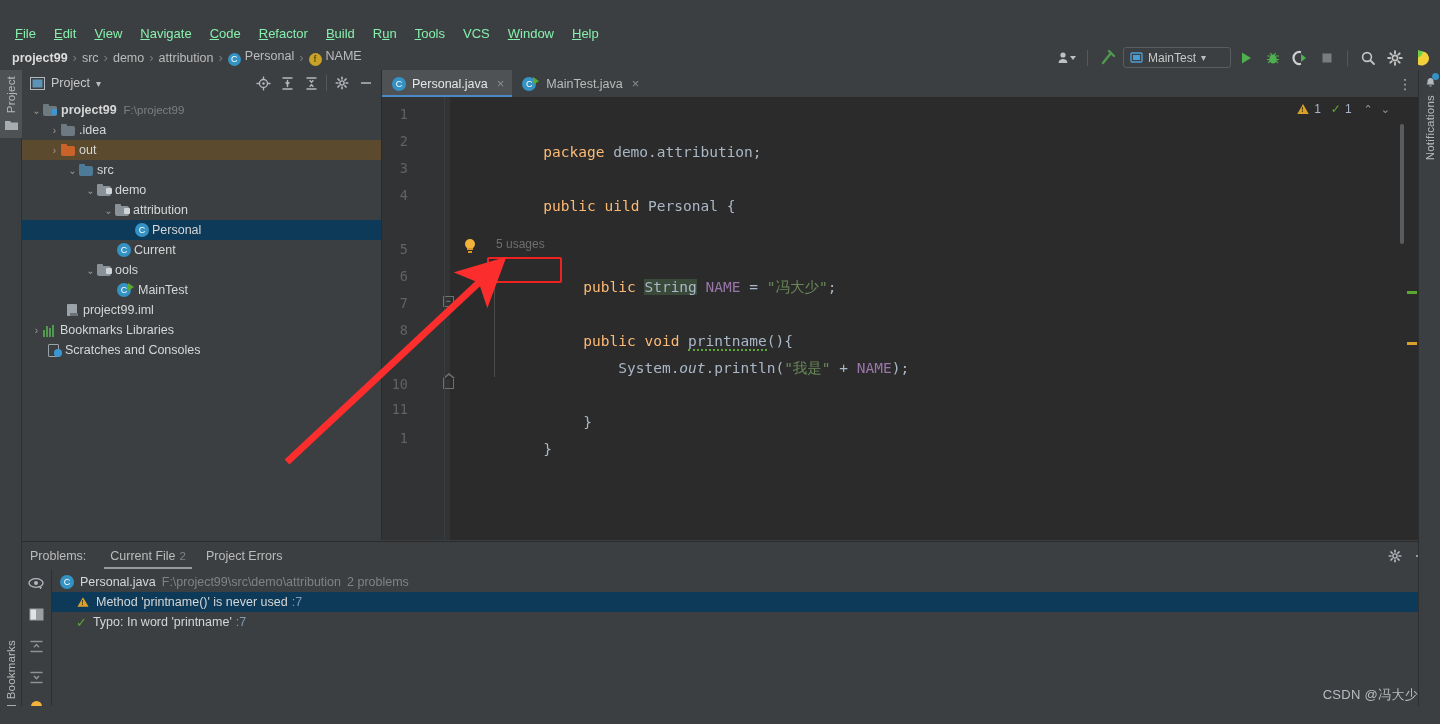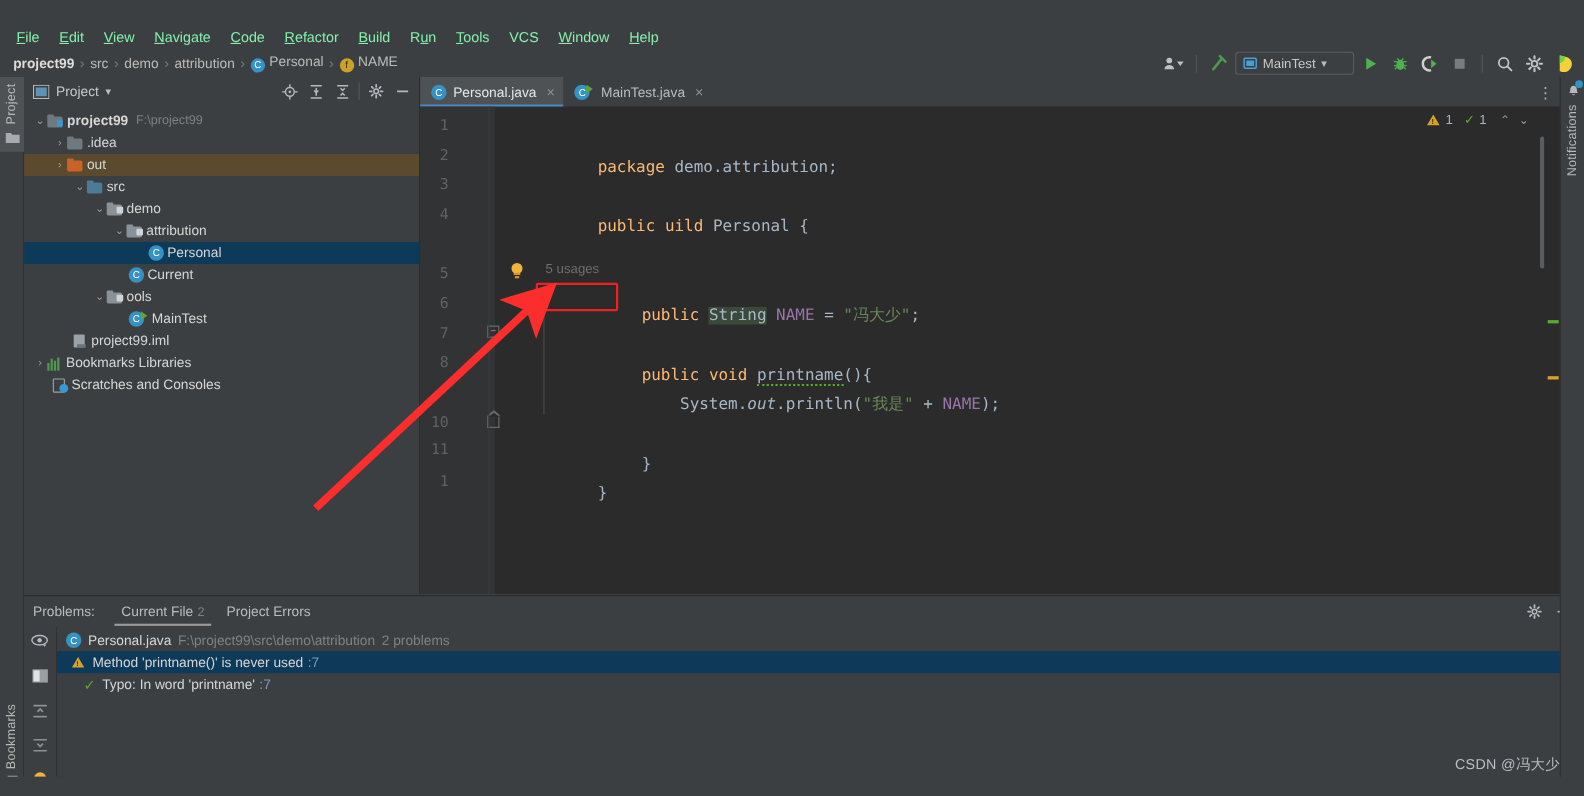--- a/index.html
+++ b/index.html
@@ -706,21 +706,21 @@
         </div>
       </div>
 
       <div class="pb-list">
         <div class="pb-row">
           <span class="jicon">C</span>
           <span>Personal.java</span>
           <span class="pb-dim">F:\project99\src\demo\attribution</span>
           <span class="pb-dim">2 problems</span>
         </div>
-        <div class="pb-row sel" style="padding-left:12px;">
+        <div class="pb-row sel" style="padding-left:24px;">
           <span class="warn-tri" style="transform:scale(.8)"></span>
           <span>Method 'printname()' is never used</span>
           <span class="pb-line" style="margin-left:-2px;">:7</span>
         </div>
         <div class="pb-row" style="padding-left:24px;">
           <span class="typo-ic">✓</span>
           <span>Typo: In word 'printname'</span>
           <span class="pb-line" style="margin-left:-2px;">:7</span>
         </div>
       </div>

